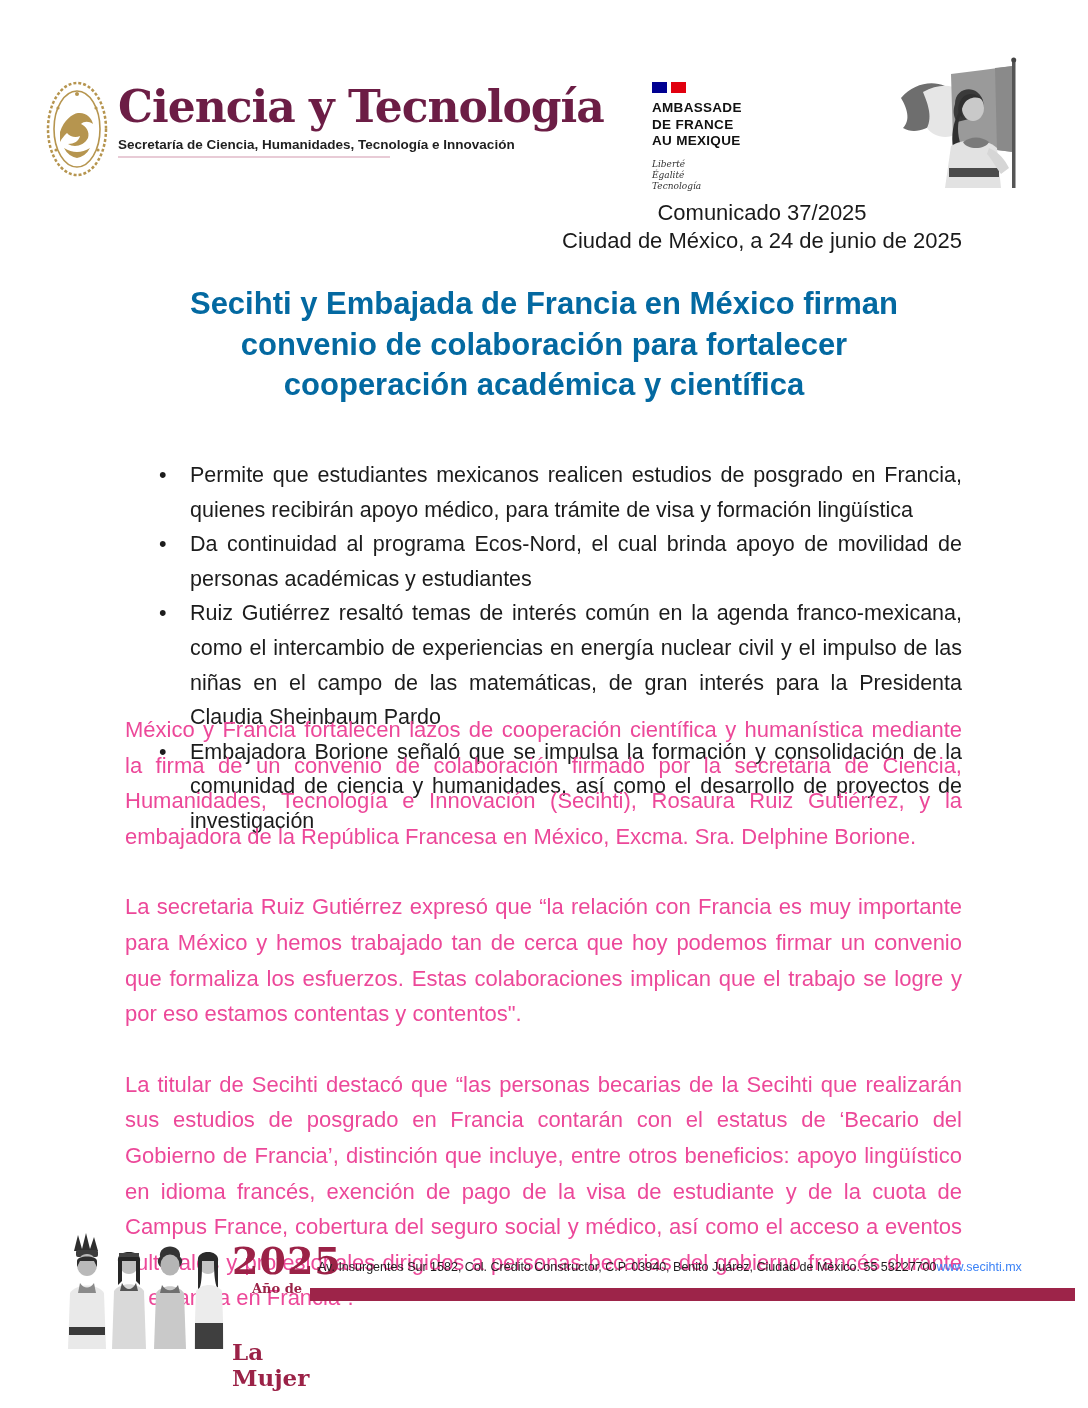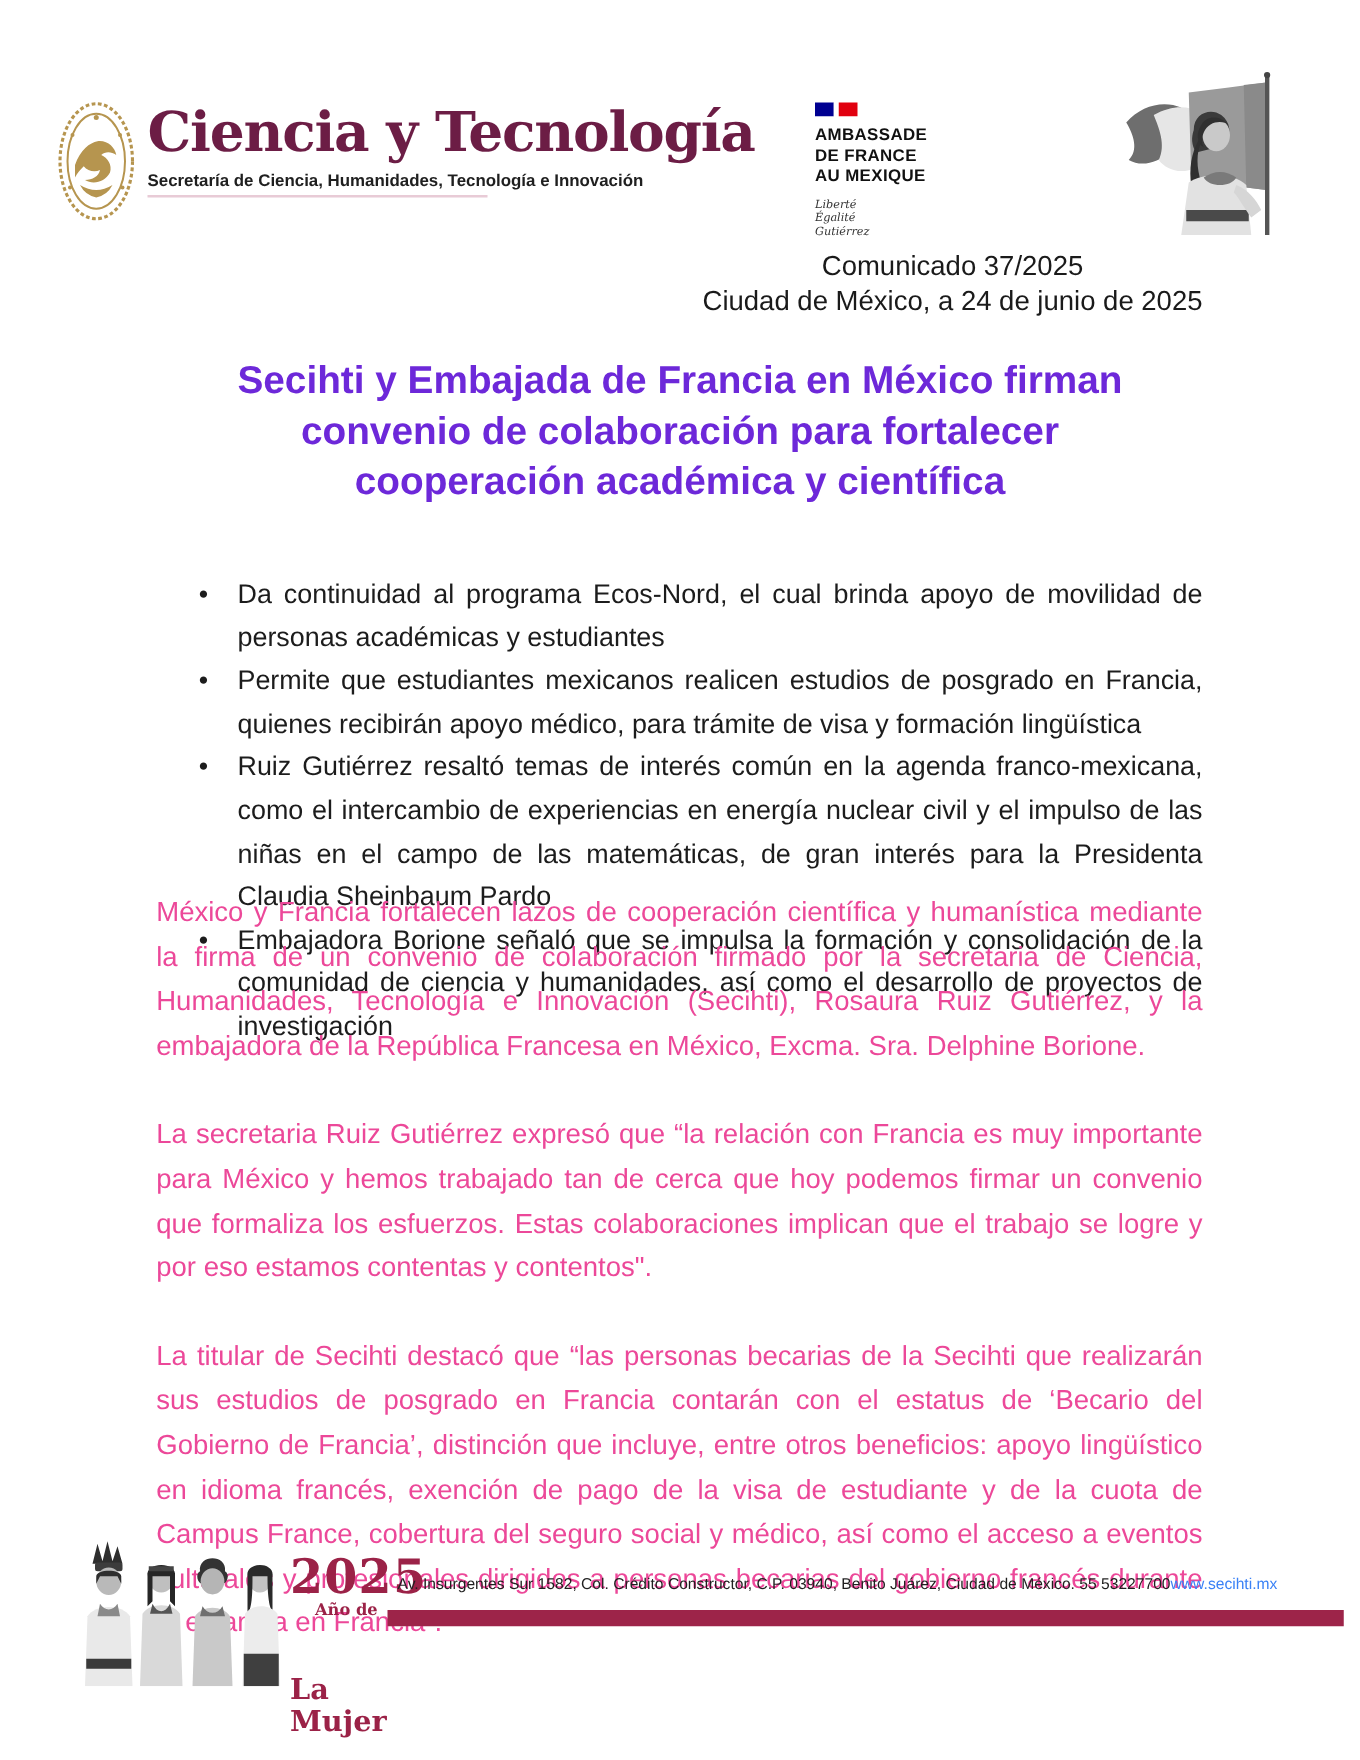--- a/index.html
+++ b/index.html
@@ -45,21 +45,21 @@
   
   .meta {
     position:absolute; right:126px; top:199px;
     text-align:center; font-size:22px; line-height:27.5px; color:#1a1a1a;
   }
 
   
   .doc-title {
     position:absolute; left:0; right:0; top:284px;
     text-align:center; font-size:31px; font-weight:700;
-    line-height:40.5px; color:#6d28d9;
+    line-height:40.5px; color:#0369a1;
   }
 
   
   .bullets {
     position:absolute; left:155px; top:458px; width:807px;
     margin:0; padding:0; list-style:none;
     font-size:21.5px; line-height:34.6px;
     text-align:justify; color:#1c1c1c;
   }
   .bullets li { position:relative; padding-left:35px; }
@@ -125,21 +125,21 @@
         <span class="r"></span>
     </div>
     <div class="embassy-name">
       <div>AMBASSADE</div>
       <div>DE FRANCE</div>
       <div>AU MEXIQUE</div>
     </div>
     <div class="embassy-motto">
       <div>Liberté</div>
       <div>Égalité</div>
-      <div>Gutiérrez</div>
+      <div>Tecnología</div>
     </div>
   </div>
 
   <svg class="flag-woman" viewBox="0 0 152 138" aria-hidden="true">
 
     <path d="M8 42 C20 28 38 24 52 30 C46 44 50 56 42 66 C34 74 20 78 10 72 C18 64 14 52 8 42 Z" fill="#6e6e6e"></path>
     <path d="M30 36 C44 28 58 28 66 34 L64 78 C52 84 40 80 34 72 C40 60 34 46 30 36 Z" fill="#e6e6e6"></path>
 
     <polygon points="120,10 120,96 88,92 60,86 58,18 90,14" fill="#9a9a9a"></polygon>
     <polygon points="120,10 120,96 104,94 102,12" fill="#8a8a8a"></polygon>
@@ -162,22 +162,22 @@
     <div>Ciudad de México, a 24 de junio de 2025</div>
   </div>
 
   <div class="doc-title">
     <div>Secihti y Embajada de Francia en México firman</div>
     <div>convenio de colaboración para fortalecer</div>
     <div>cooperación académica y científica</div>
   </div>
 
   <ul class="bullets">
+    <li>Permite que estudiantes mexicanos realicen estudios de posgrado en Francia, quienes recibirán apoyo médico, para trámite de visa y formación lingüística</li>
     <li>Da continuidad al programa Ecos-Nord, el cual brinda apoyo de movilidad de personas académicas y estudiantes</li>
-    <li>Permite que estudiantes mexicanos realicen estudios de posgrado en Francia, quienes recibirán apoyo médico, para trámite de visa y formación lingüística</li>
     <li>Ruiz Gutiérrez resaltó temas de interés común en la agenda franco-mexicana, como el intercambio de experiencias en energía nuclear civil y el impulso de las niñas en el campo de las matemáticas, de gran interés para la Presidenta Claudia Sheinbaum Pardo</li>
     <li>Embajadora Borione señaló que se impulsa la formación y consolidación de la comunidad de ciencia y humanidades, así como el desarrollo de proyectos de investigación</li>
   </ul>
 
   <div class="body-copy">
     <p>México y Francia fortalecen lazos de cooperación científica y humanística mediante la firma de un convenio de colaboración firmado por la secretaria de Ciencia, Humanidades, Tecnología e Innovación (Secihti), Rosaura Ruiz Gutiérrez, y la embajadora de la República Francesa en México, Excma. Sra. Delphine Borione.</p>
     <p>La secretaria Ruiz Gutiérrez expresó que “la relación con Francia es muy importante para México y hemos trabajado tan de cerca que hoy podemos firmar un convenio que formaliza los esfuerzos. Estas colaboraciones implican que el trabajo se logre y por eso estamos contentas y contentos".</p>
     <p>La titular de Secihti destacó que “las personas becarias de la Secihti que realizarán sus estudios de posgrado en Francia contarán con el estatus de ‘Becario del Gobierno de Francia’, distinción que incluye, entre otros beneficios: apoyo lingüístico en idioma francés, exención de pago de la visa de estudiante y de la cuota de Campus France, cobertura del seguro social y médico, así como el acceso a eventos culturales y profesionales dirigidos a personas becarias del gobierno francés durante la estancia en Francia”.</p>
   </div>
 

